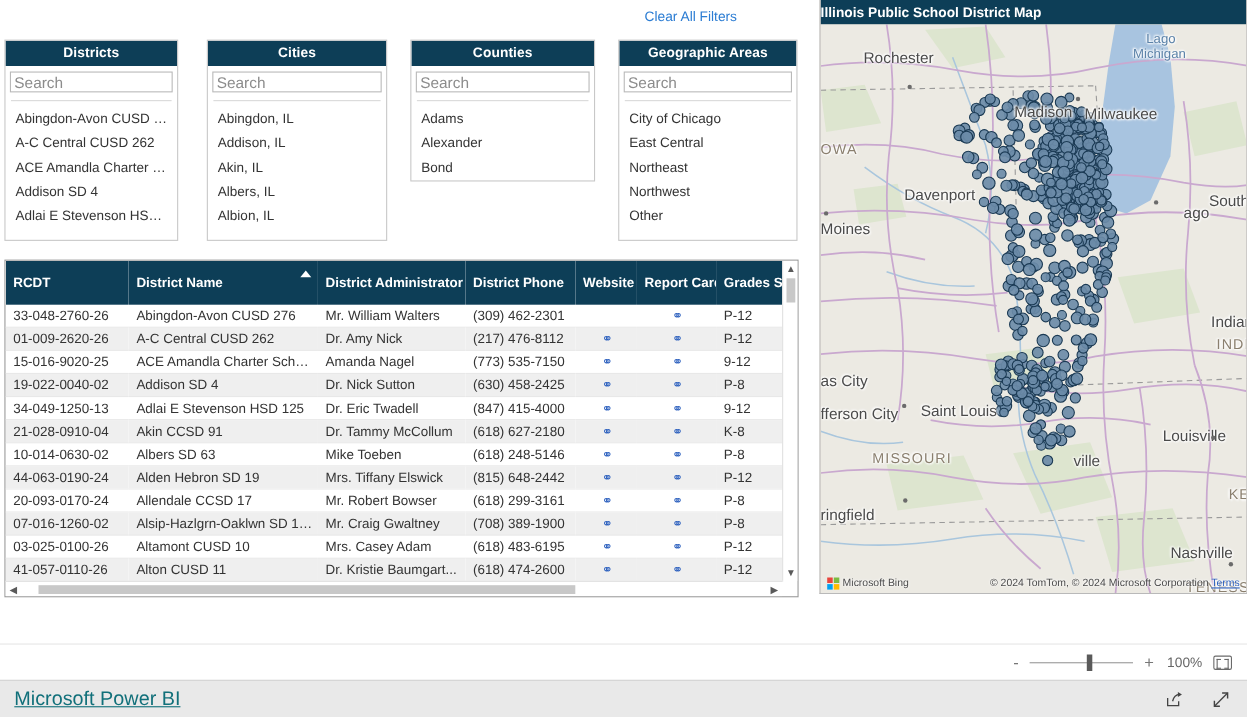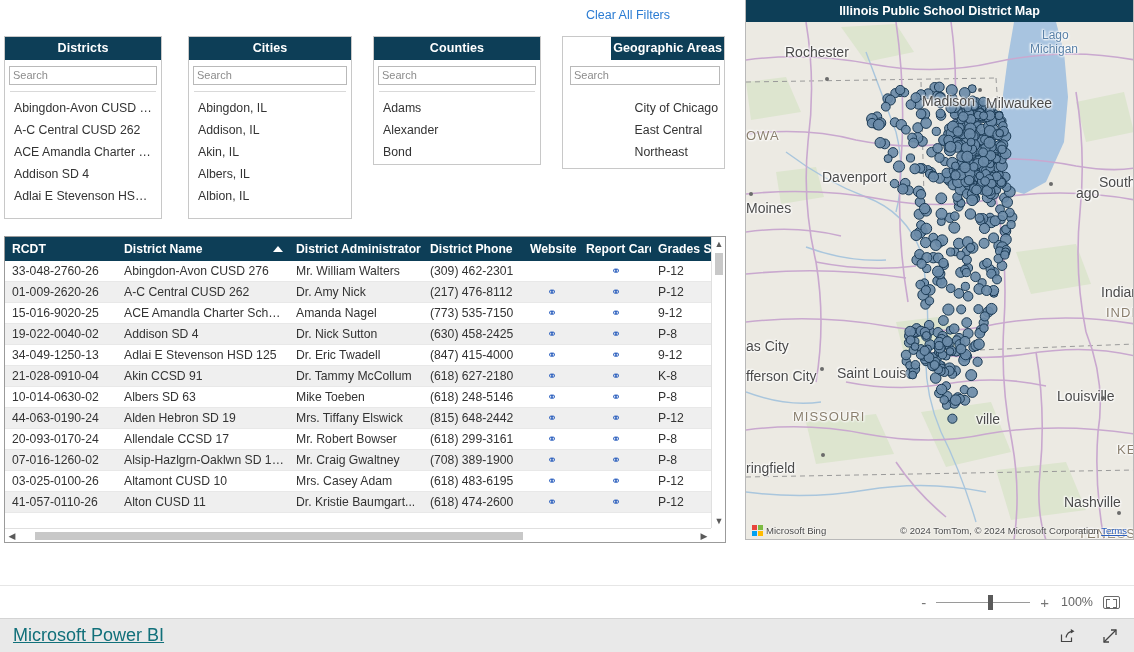--- a/index.html
+++ b/index.html
@@ -33,52 +33,52 @@
   .slicer-header {
     background: #0d3e57; color: #fff;
     font-size: 12.5px; font-weight: bold;
     text-align: center; padding: 4px 2px 5px;
     letter-spacing: .1px;
   }
   .slicer-search-wrap { padding: 5px 4px 2px; }
   .slicer-search {
     width: 100%; height: 19px;
     border: 1px solid #b9b9b9; background: #fff;
-    font-size: 11px; color: #333;
+    font-size: 14px; color: #333;
     padding: 0 3px; outline: none;
     font-family: "Liberation Sans", sans-serif;
   }
   .slicer-search::placeholder { color: #8c8c8c; }
   .slicer-rule { height: 1px; background: #d9d9d9; margin: 4px 5px 1px; }
   .slicer-list { padding: 4px 0 3px; flex: 1; overflow: hidden; }
   .slicer-item {
     font-size: 12.3px; color: #333;
     padding: 4px 6px 4px 9px;
     white-space: nowrap; overflow: hidden; text-overflow: ellipsis;
     cursor: pointer;
   }
 
   #slicer-districts { left: 4px;   width: 158px; height: 183px; }
   #slicer-cities    { left: 188px; width: 164px; height: 183px; }
   #slicer-counties  { left: 373px; width: 168px; height: 129px; }
-  #slicer-geo       { left: 562px; width: 163px; height: 133px; align-items: flex-end; }
+  #slicer-geo       { left: 562px; width: 163px; height: 183px; }
 
   
   .table-visual {
     position: absolute; left: 4px; top: 236px;
     width: 722px; height: 307px;
     border: 1px solid #9b9b9b; background: #fff;
     overflow: hidden;
   }
   table.grid { border-collapse: collapse; width: 707px; table-layout: fixed; }
   table.grid thead th {
     background: #0d3e57; color: #fff;
     font-size: 12.2px; font-weight: bold;
     text-align: left; padding: 4px 5px 5px 7px;
-    height: 24px; white-space: nowrap; overflow: hidden;
+    height: 40px; white-space: nowrap; overflow: hidden;
     position: relative;
   }
   table.grid thead th .sort-arrow {
     position: absolute; right: 6px; top: 9px;
     width: 0; height: 0;
     border-left: 5px solid transparent;
     border-right: 5px solid transparent;
     border-bottom: 6px solid #ffffff;
   }
   table.grid tbody td {
@@ -132,21 +132,21 @@
   
   .map-visual {
     position: absolute; left: 745px; top: 0;
     width: 389px; height: 540px;
     background: #e8e2da; overflow: hidden;
     border: 1px solid #b9b9b9; border-top: none;
   }
   .map-header {
     position: absolute; left: 0; top: 0; right: 0; height: 22px;
     background: #0d3e57; color: #fff; z-index: 6;
-    font-size: 12.5px; font-weight: bold; text-align: center; line-height: 22px;
+    font-size: 12.5px; font-weight: bold; line-height: 22px;
   }
   .map-canvas { position: absolute; left: 0; top: 22px; right: 0; bottom: 0; overflow: hidden; background: #eae6de; }
   .map-svg { position: absolute; left: 0; top: 0; }
   .bubbles { position: absolute; left: 0; top: 0; }
   .map-label {
     position: absolute; color: #4a4a4a; white-space: nowrap;
     text-shadow: 0 0 3px #fff, 0 0 2px #fff, 1px 1px 2px #fff, -1px -1px 2px #fff;
     pointer-events: none;
   }
   .lbl-city  { font-size: 14px; }

